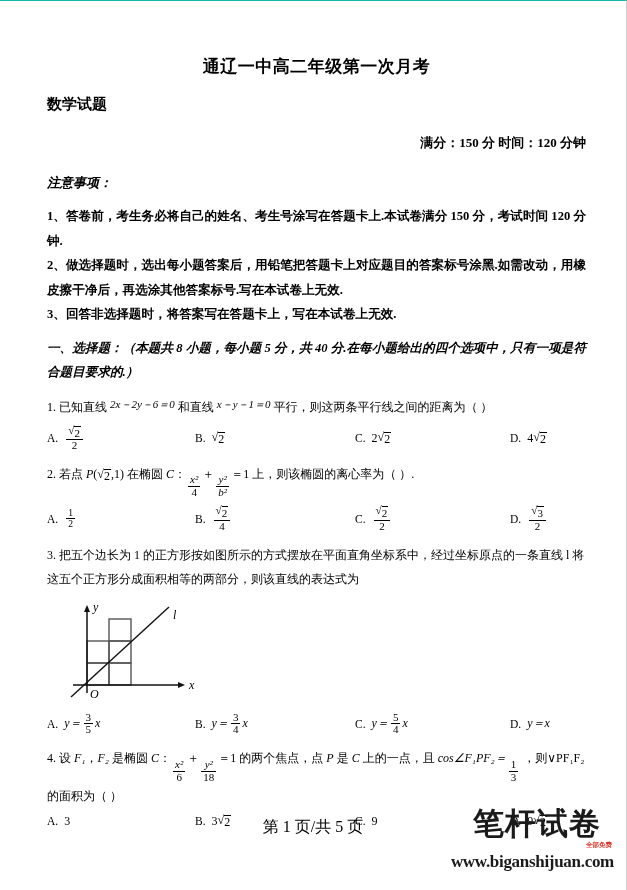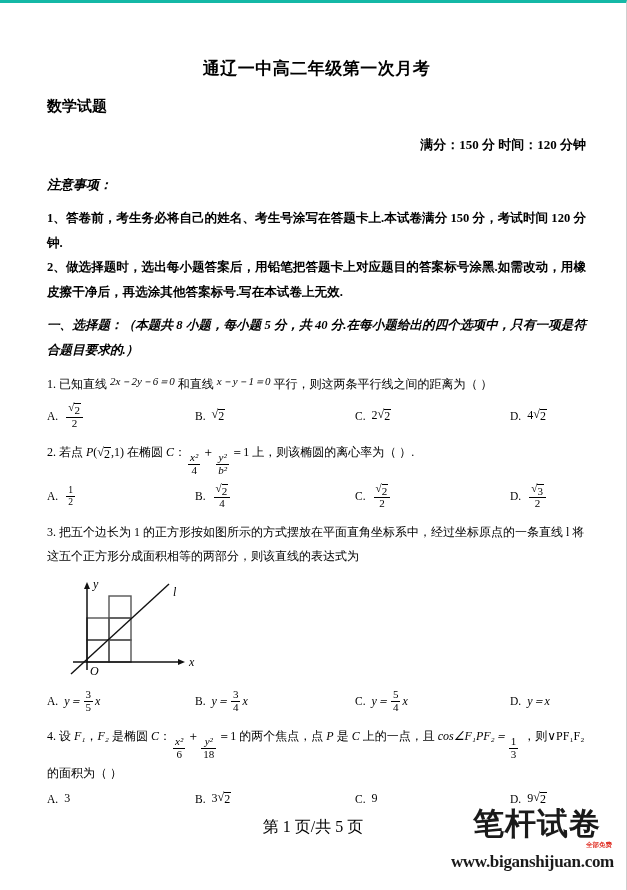--- a/index.html
+++ b/index.html
@@ -9,21 +9,21 @@
   }
   body {
     font-family: "Liberation Serif", "DejaVu Serif", serif;
     color: #000;
   }
   #page {
     position: relative;
     width: 627px;
     height: 890px;
     background: #ffffff;
-    border-top: 3px solid #14b8a6;
+    border-top: 1px solid #14b8a6;
     border-right: 1px solid #cfcfcf;
     box-sizing: border-box;
     overflow: hidden;
   }
   .inner {
     padding: 38px 40px 0 47px;
   }
   .exam-title {
     text-align: center;
     font-size: 17px;
@@ -170,20 +170,21 @@
 <div id="page">
   <div class="inner">
 
     <div class="exam-title">通辽一中高二年级第一次月考</div>
     <div class="exam-subtitle">数学试题</div>
     <div class="exam-meta">满分：150 分  时间：120 分钟</div>
 
     <div class="notice-head">注意事项：</div>
     <p class="notice-line">1、答卷前，考生务必将自己的姓名、考生号涂写在答题卡上.本试卷满分 150 分，考试时间 120 分钟.</p>
     <p class="notice-line">2、做选择题时，选出每小题答案后，用铅笔把答题卡上对应题目的答案标号涂黑.如需改动，用橡皮擦干净后，再选涂其他答案标号.写在本试卷上无效.</p>
+    <p class="notice-line">3、回答非选择题时，将答案写在答题卡上，写在本试卷上无效.</p>
 
     <div class="section-head">一、选择题：（本题共 8 小题，每小题 5 分，共 40 分.在每小题给出的四个选项中，只有一项是符合题目要求的.）</div>
 
     <div class="q">
       <span>1.</span>
       <span>已知直线</span>
       <span class="mi raised">2x－2y－6＝0</span>
       <span>和直线</span>
       <span class="mi raised">x－y－1＝0</span>
       <span>平行，则这两条平行线之间的距离为（    ）</span>

